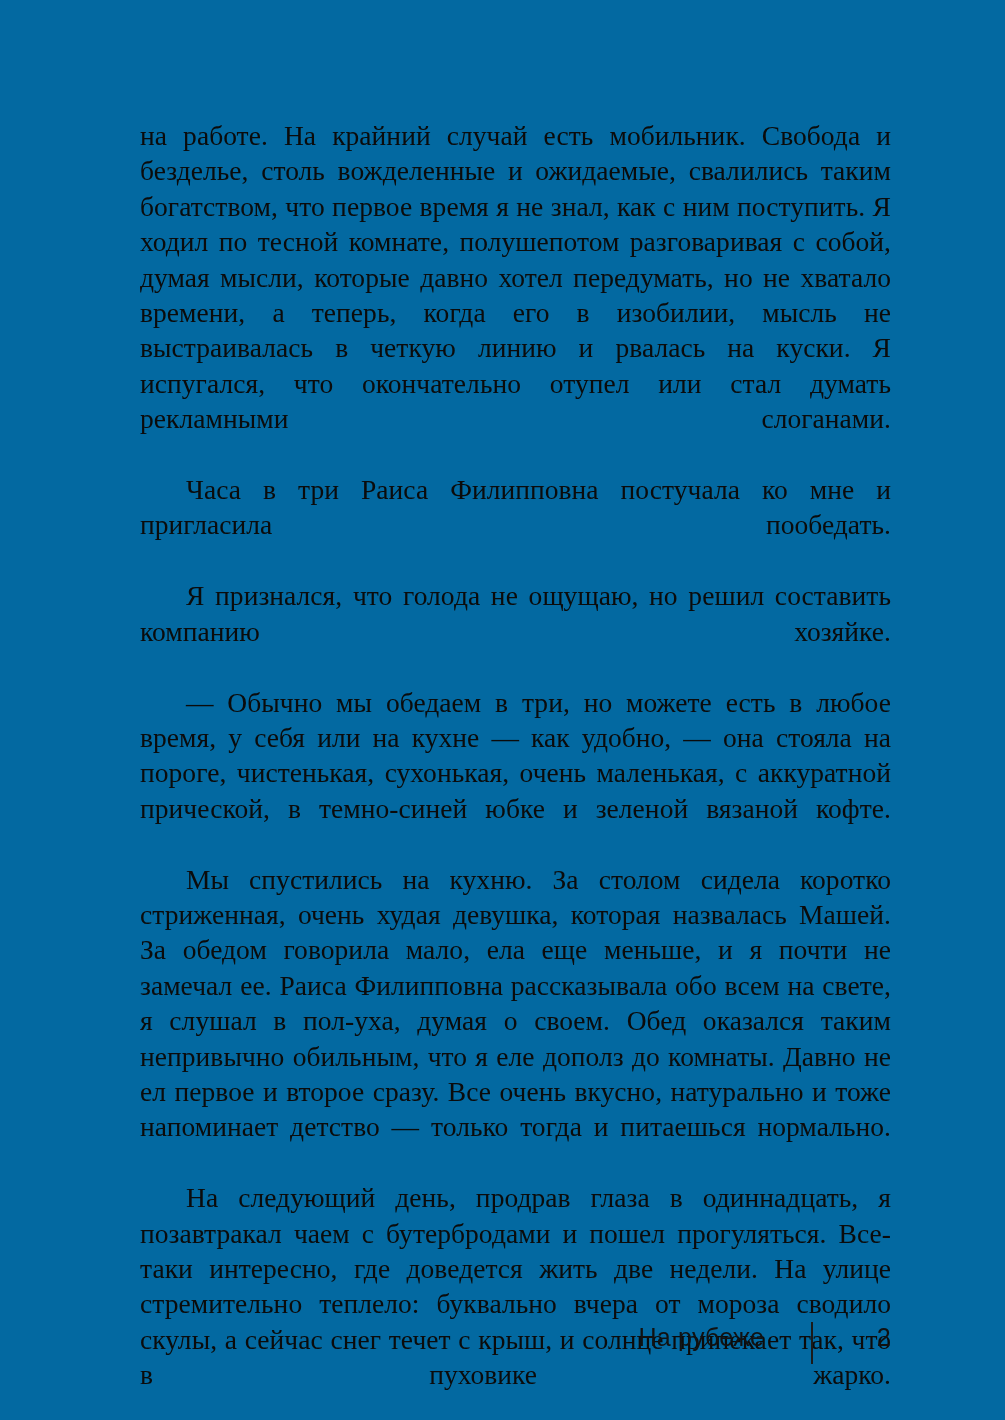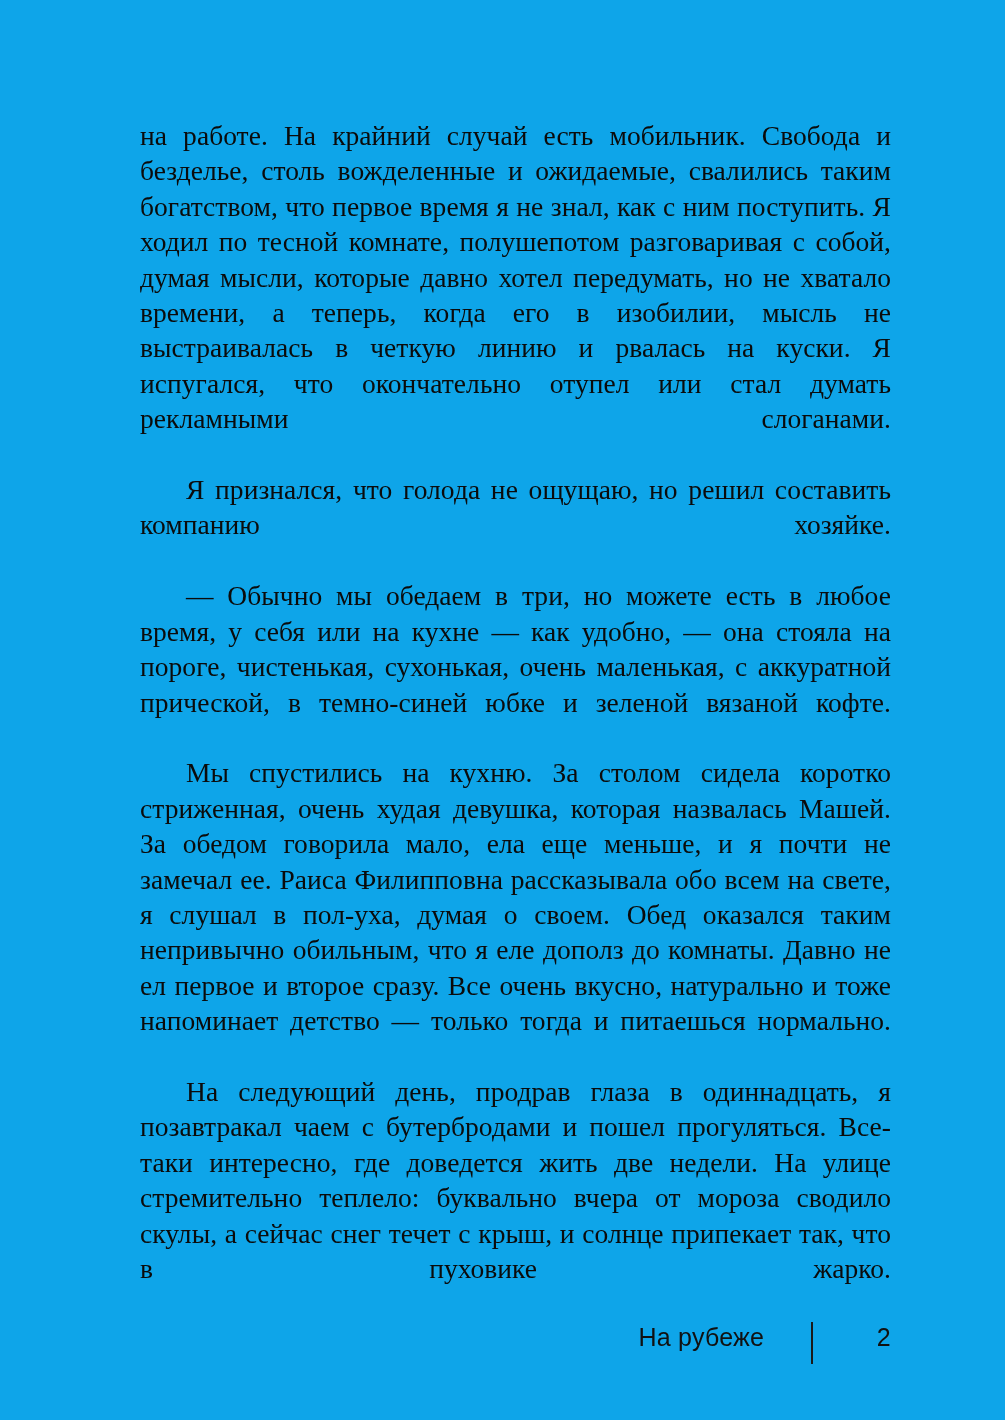--- a/index.html
+++ b/index.html
@@ -5,21 +5,21 @@
 <style>
   html, body {
     margin: 0;
     padding: 0;
     background: #ffffff;
   }
   .page {
     position: relative;
     width: 1005px;
     height: 1420px;
-    background: #0ea5e9;
+    background: #0369a1;
     overflow: hidden;
     box-sizing: border-box;
   }
   .text-block {
     position: absolute;
     left: 140px;
     top: 118px;
     width: 751px;
   }
   .para {
@@ -87,20 +87,21 @@
     text-align: right;
   }
 </style>
 </head>
 <body>
 
 <div class="page">
 
   <div class="text-block">
     <p class="para cont">на работе. На крайний случай есть мобильник. Свобода и безделье, столь вожделенные и ожидаемые, свалились таким богатством, что первое время я не знал, как с ним поступить. Я ходил по тесной комнате, полушепотом разговаривая с собой, думая мысли, которые давно хотел передумать, но не хватало времени, а теперь, когда его в изобилии, мысль не выстраивалась в четкую линию и рвалась на куски. Я испугался, что окончательно отупел или стал думать рекламными слоганами.</p>
+    <p class="para">Часа в три Раиса Филипповна постучала ко мне и пригласила пообедать.</p>
     <p class="para">Я признался, что голода не ощущаю, но решил составить компанию хозяйке.</p>
     <p class="para">— Обычно мы обедаем в три, но можете есть в любое время, у себя или на кухне — как удобно, — она стояла на пороге, чистенькая, сухонькая, очень маленькая, с аккуратной прической, в темно-синей юбке и зеленой вязаной кофте.</p>
     <p class="para">Мы спустились на кухню. За столом сидела коротко стриженная, очень худая девушка, которая назвалась Машей. За обедом говорила мало, ела еще меньше, и я почти не замечал ее. Раиса Филипповна рассказывала обо всем на свете, я слушал в пол-уха, думая о своем. Обед оказался таким непривычно обильным, что я еле дополз до комнаты. Давно не ел первое и второе сразу. Все очень вкусно, натурально и тоже напоминает детство — только тогда и питаешься нормально.</p>
     <p class="para">На следующий день, продрав глаза в одиннадцать, я позавтракал чаем с бутербродами и пошел прогуляться. Все-таки интересно, где доведется жить две недели. На улице стремительно теплело: буквально вчера от мороза сводило скулы, а сейчас снег течет с крыш, и солнце припекает так, что в пуховике жарко.</p>
 
   </div>
 
   <div class="footer">
     <div class="footer-inner">
       <span class="footer-title">На рубеже</span>

